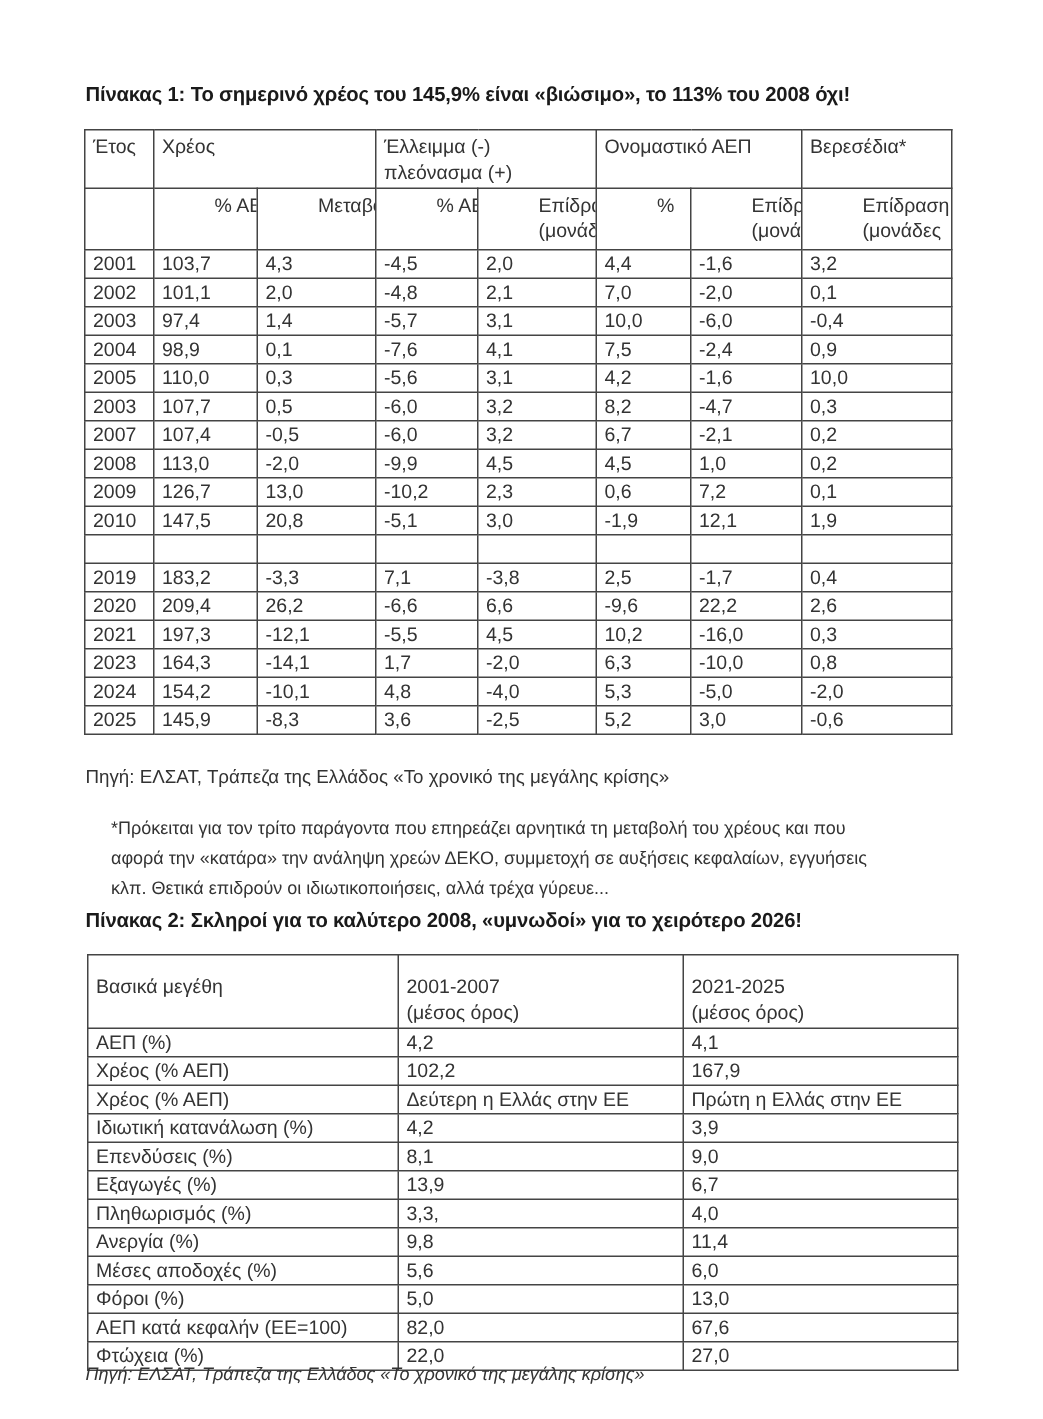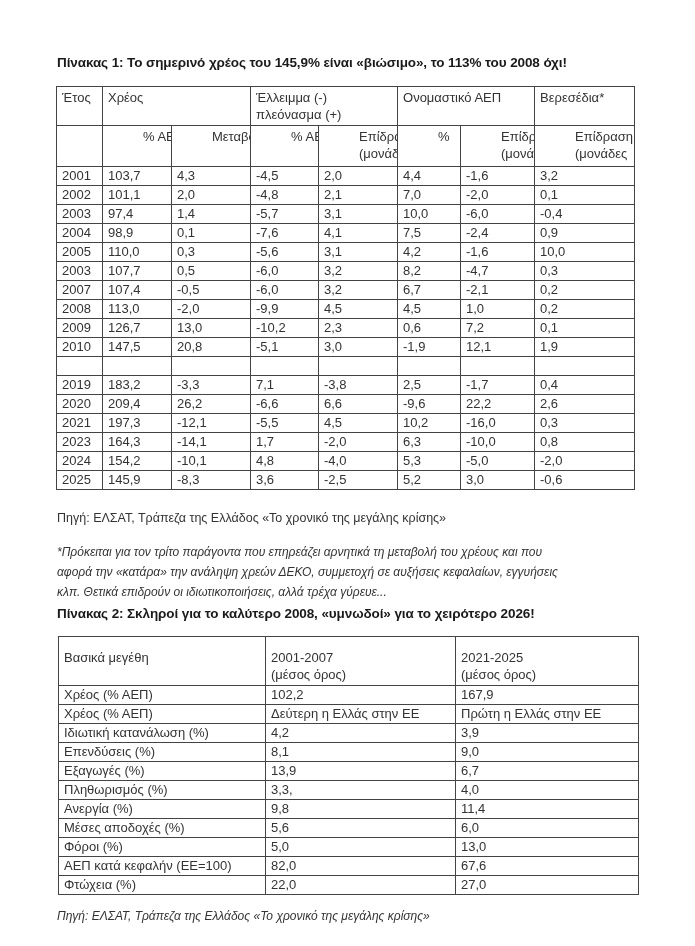--- a/index.html
+++ b/index.html
@@ -60,25 +60,24 @@
       position: absolute;
       font-size: 12.5px;
       color: #333;
       white-space: nowrap;
     }
     #t1-source { left: 57px; top: 511px; }
     #t2-source { left: 57px; top: 909px; font-style: italic; font-size: 12px; }
 
     .note {
       position: absolute;
-      left: 57px;
+      left: 74px;
       top: 542px;
       width: 590px;
       font-size: 12px;
-      font-style: italic;
       line-height: 20px;
       color: #333;
     }
     .note p { margin: 0; white-space: nowrap; }
   </style>
 </head>
 <body>
 
 <div id="t1-title" class="title">Πίνακας 1: Το σημερινό χρέος του 145,9% είναι «βιώσιμο», το 113% του 2008 όχι!</div>
 
@@ -310,20 +309,25 @@
       <div>(μέσος όρος)</div>
     </td>
     <td>
       <div>2021-2025</div>
       <div>(μέσος όρος)</div>
     </td>
   </tr>
   </tbody>
     <tbody id="t2-body">
       <tr class="r">
+        <td>ΑΕΠ (%)</td>
+        <td>4,2</td>
+        <td>4,1</td>
+      </tr>
+      <tr class="r">
         <td>Χρέος (% ΑΕΠ)</td>
         <td>102,2</td>
         <td>167,9</td>
       </tr>
       <tr class="r">
         <td>Χρέος (% ΑΕΠ)</td>
         <td>Δεύτερη η Ελλάς  στην ΕΕ</td>
         <td>Πρώτη η Ελλάς στην ΕΕ</td>
       </tr>
       <tr class="r">

